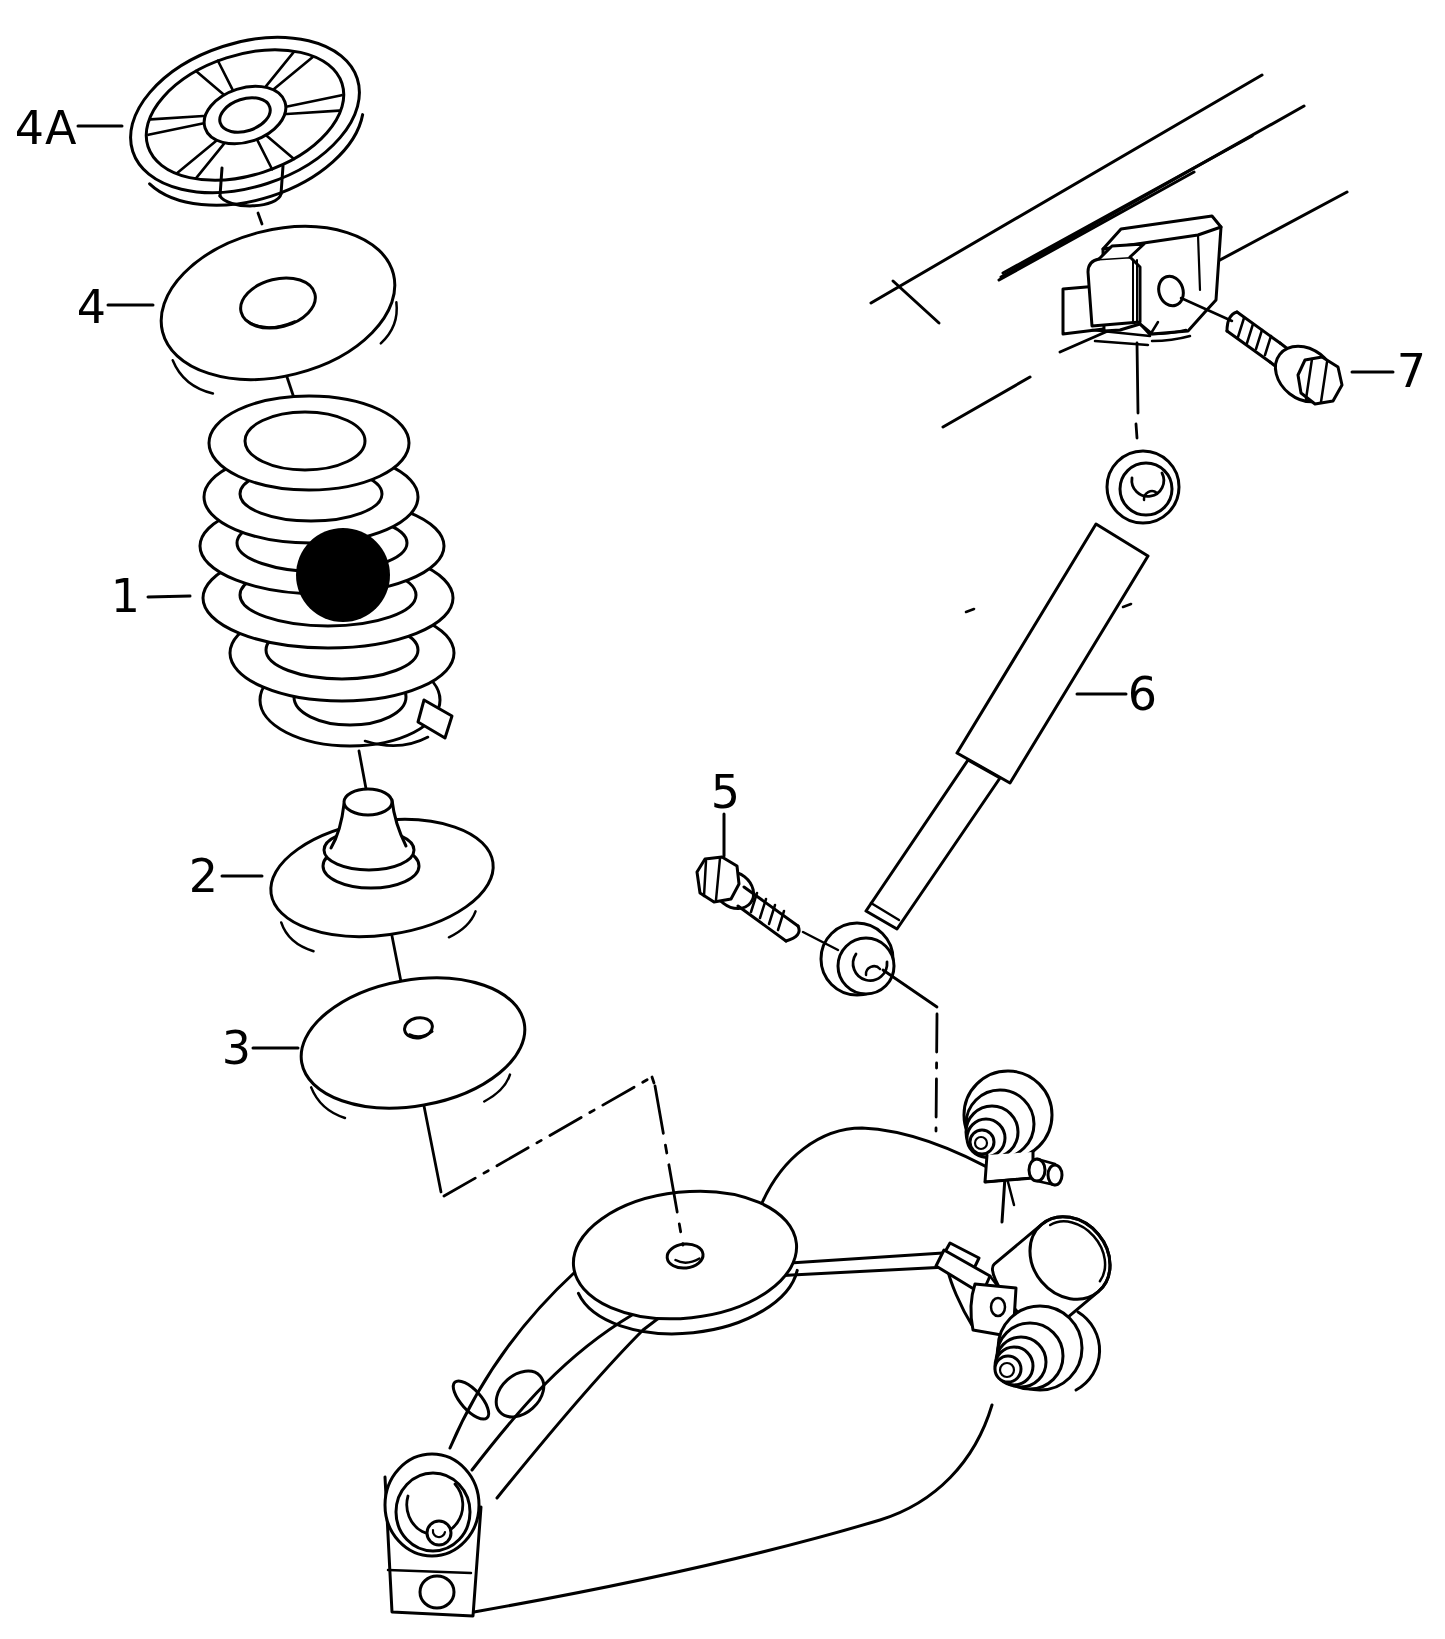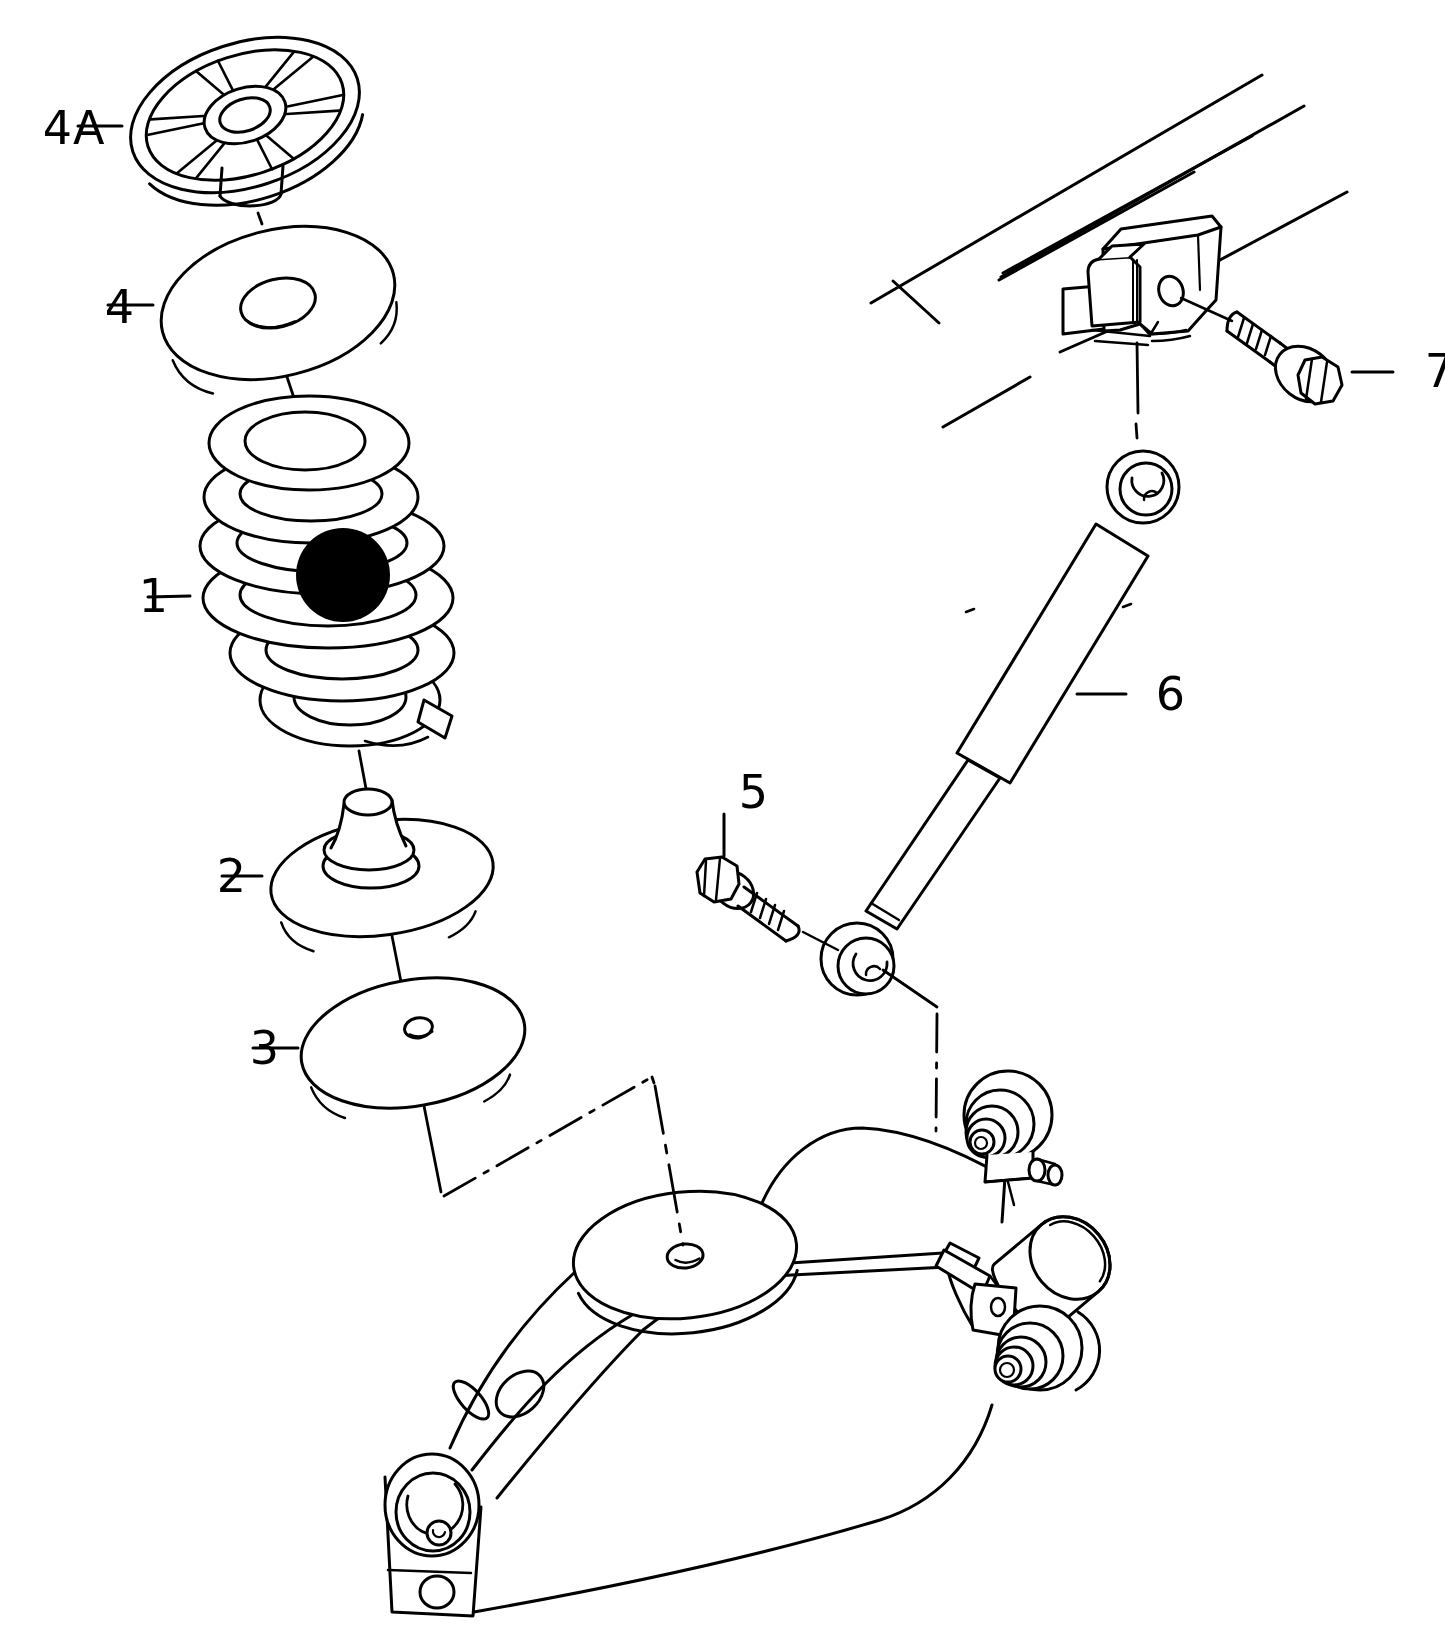--- a/index.html
+++ b/index.html
@@ -13,21 +13,20 @@
   .diagram-svg{position:absolute;left:0;top:0;}
   .callout{
     position:absolute;
     transform:translate(-50%,-50%);
     font-size:46px;
     line-height:1;
     color:#000;
     letter-spacing:1px;
     white-space:nowrap;
     user-select:none;
-    margin-left:28px;
   }
   #c-4a{left:46px;top:128px;}
   #c-4 {left:92px;top:307px;}
   #c-1 {left:126px;top:596px;}
   #c-2 {left:204px;top:876px;}
   #c-3 {left:237px;top:1048px;}
   #c-5 {left:726px;top:792px;}
   #c-6 {left:1143px;top:694px;}
   #c-7 {left:1412px;top:371px;}
 </style>

